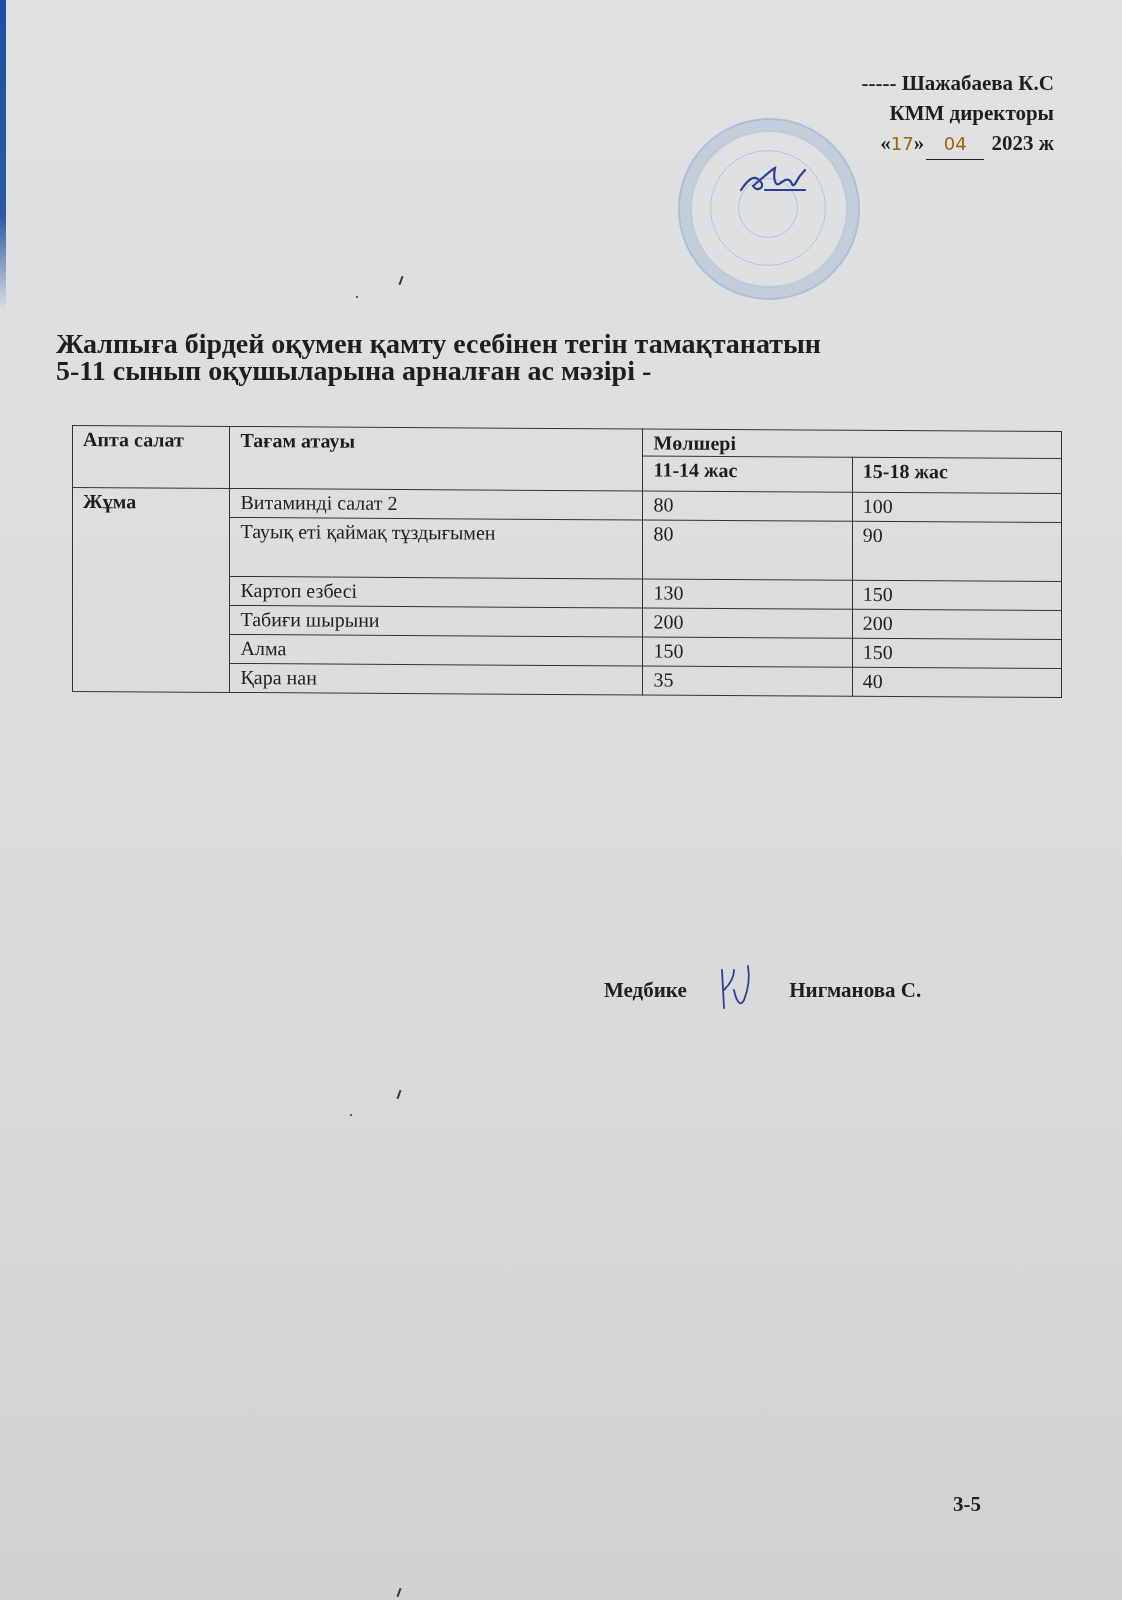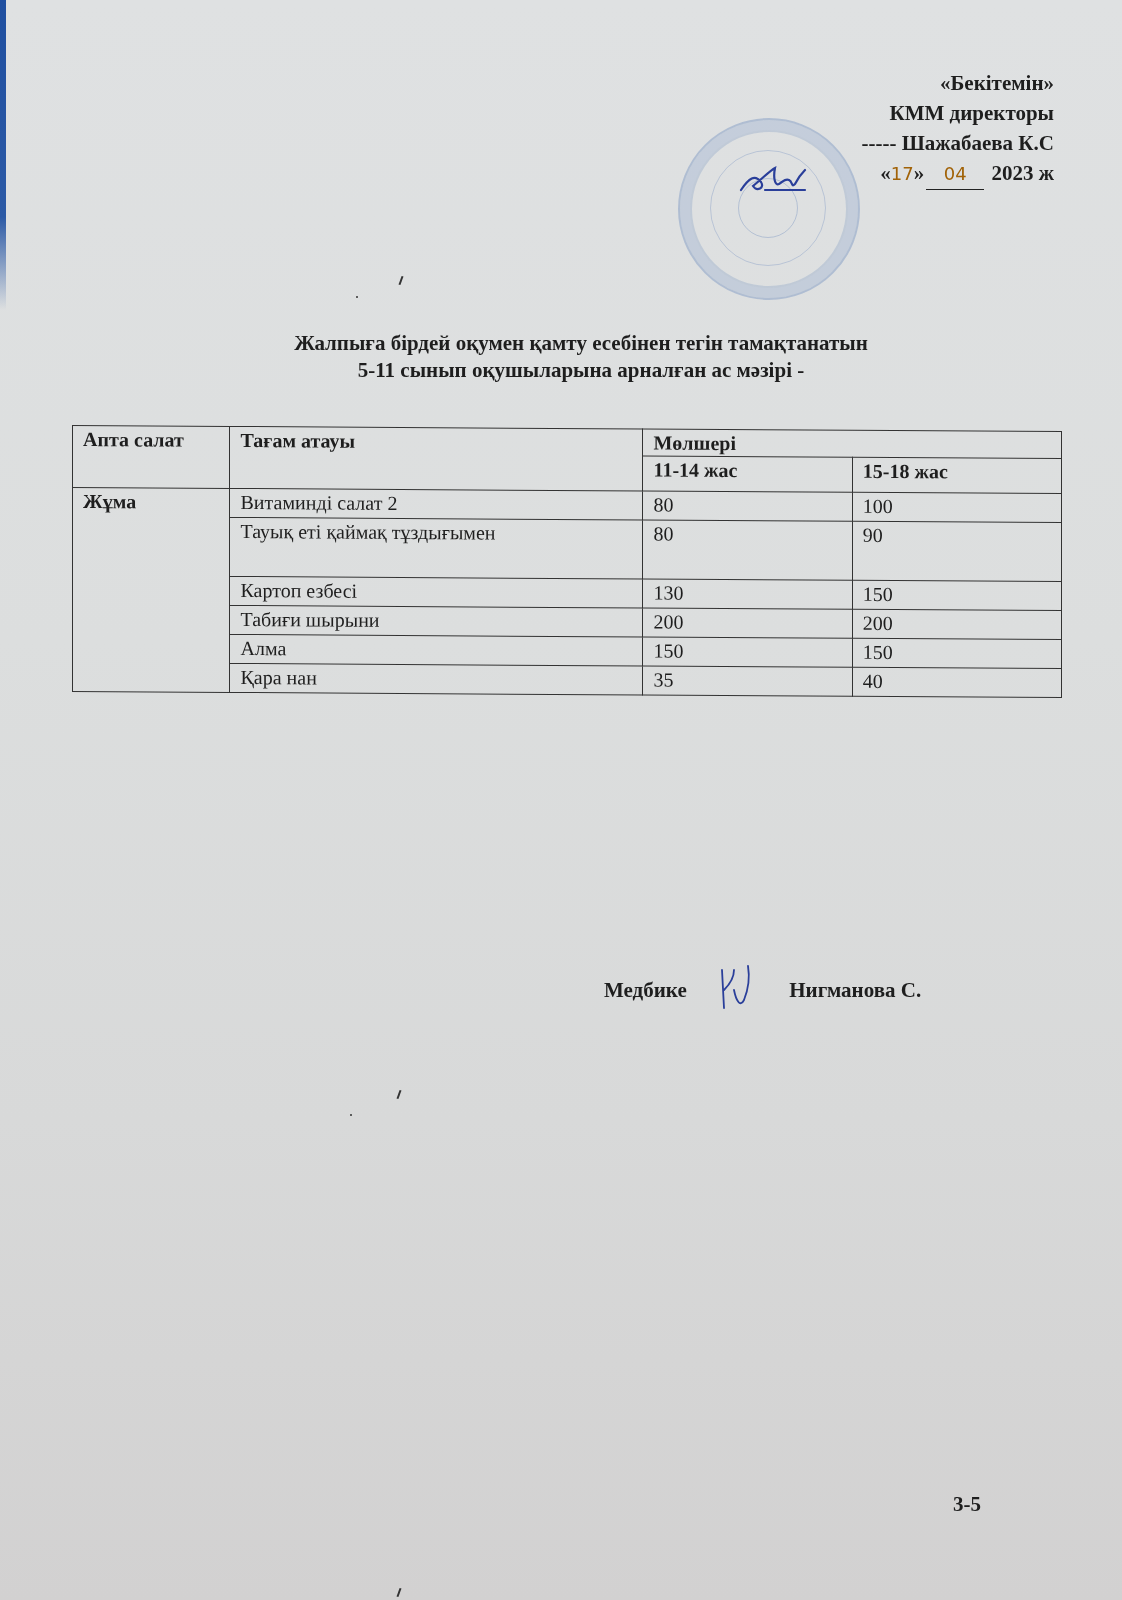--- a/index.html
+++ b/index.html
@@ -80,25 +80,24 @@
       top: 160px;
       width: 80px;
       height: 40px;
       z-index: 3;
     }
     .title {
       position: absolute;
       left: 0;
       width: 1122px;
       top: 330px;
-      text-align: center;
-      font-weight: bold;
-      font-size: 21px;
+      font-weight: bold;
+      font-size: 28px;
       line-height: 27px;
-      padding-left: 40px;
+      padding-left: 56px;
       box-sizing: border-box;
     }
     .title .line { display: block; }
     table.menu {
       position: absolute;
       left: 72px;
       top: 425px;
       width: 990px;
       border-collapse: collapse;
       font-size: 20px;
@@ -172,26 +171,25 @@
 <div class="stamp">
   <div class="inner"></div>
   <div class="emblem"></div>
 </div>
 
 <svg class="director-signature" viewBox="0 0 80 40">
   <path d="M6 30 C14 18, 20 14, 26 22 C30 28, 22 32, 18 26 C30 16, 36 10, 40 8 C38 18, 40 26, 44 24 C48 22, 50 18, 54 20 C58 22, 56 28, 60 24 C62 20, 66 14, 70 10 M30 30 L70 30" fill="none" stroke="#2a3f9a" stroke-width="2.2" stroke-linecap="round"></path>
 </svg>
 
 <div class="approval">
-  <span class="line">«Бекітемін»</span>
-  <span class="line">КММ директоры</span>
   <span class="line">
     <span class="sig-dashes">-----</span>
     <span>Шажабаева К.С</span>
   </span>
+  <span class="line">КММ директоры</span>
   <span class="line date-line">
     <span>«</span><span class="hand">17</span><span>»</span><span class="underline-fill"><span class="hand">04</span></span>
     <span>2023 ж</span>
   </span>
 </div>
 
 <div class="speck" style="left:356px; top:296px;"></div>
 <div class="tick" style="left:400px; top:276px;"></div>
 
 <div class="title">

